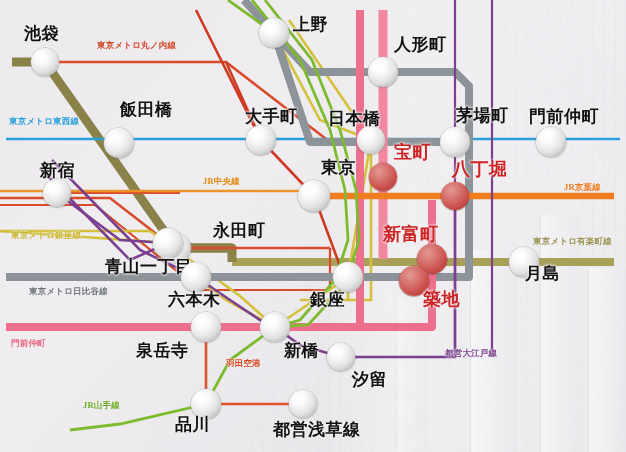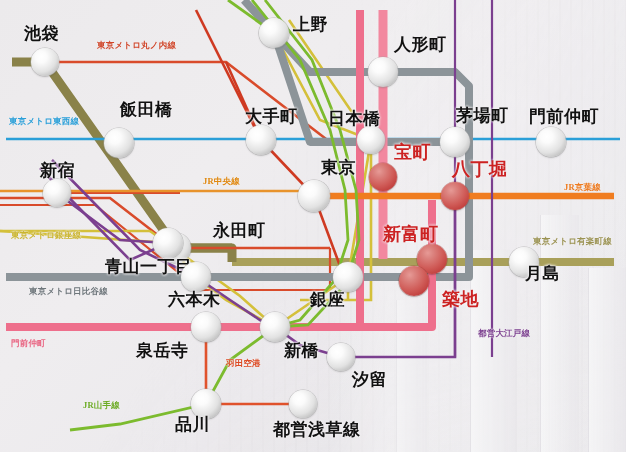--- a/index.html
+++ b/index.html
@@ -151,21 +151,21 @@
   <div class="line-lbl" style="left:97px;top:40px;color:#d0462a;">東京メトロ丸ノ内線</div>
   <div class="line-lbl" style="left:9px;top:116px;color:#2a9fd8;">東京メトロ東西線</div>
   <div class="line-lbl" style="left:203px;top:176px;color:#e0880f;">JR中央線</div>
   <div class="line-lbl" style="left:11px;top:230px;color:#cbb52f;">東京メトロ銀座線</div>
   <div class="line-lbl" style="left:11px;top:286px;color:#6e767b;margin-left:18px;">東京メトロ日比谷線</div>
   <div class="line-lbl" style="left:11px;top:338px;color:#e8617f;">門前仲町</div>
   <div class="line-lbl" style="left:83px;top:400px;color:#6cab25;font-family:Liberation Serif, serif;">JR山手線</div>
   <div class="line-lbl" style="left:226px;top:358px;color:#dd4b25;">羽田空港</div>
   <div class="line-lbl" style="left:564px;top:182px;color:#ee7a1e;">JR京葉線</div>
   <div class="line-lbl" style="left:533px;top:236px;color:#9b9352;">東京メトロ有楽町線</div>
-  <div class="line-lbl" style="left:445px;top:328px;color:#7b3f8f;margin-left:33px;">都営大江戸線</div>
+  <div class="line-lbl" style="left:445px;top:348px;color:#7b3f8f;">都営大江戸線</div>
 
   <div id="station-layer">
       <div class="stn" style="left: 31px; top: 48px; width: 28px; height: 28px;"></div>
       <div class="lbl big" style="left: 24px; top: 22px;">池袋</div>
       <div class="stn" style="left: 259px; top: 18px; width: 30px; height: 30px;"></div>
       <div class="lbl big" style="left: 293px; top: 13px; font-family: Liberation Mono, monospace;">上野</div>
       <div class="stn" style="left: 368px; top: 57px; width: 30px; height: 30px;"></div>
       <div class="lbl big" style="left: 394px; top: 33px;">人形町</div>
       <div class="stn" style="left: 104px; top: 128px; width: 30px; height: 30px;"></div>
       <div class="lbl big" style="left: 120px; top: 98px;">飯田橋</div>
@@ -189,21 +189,21 @@
       <div class="lbl big" style="left: 213px; top: 219px;">永田町</div>
       <div class="stn" style="left: 153px; top: 228px; width: 30px; height: 30px;"></div>
       <div class="lbl big" style="left: 68px; top: 255px; margin-left: 37px;">青山一丁目</div>
       <div class="stn" style="left: 181px; top: 262px; width: 30px; height: 30px;"></div>
       <div class="lbl big" style="left: 140px; top: 288px; margin-left: 28px;">六本木</div>
       <div class="stn" style="left: 333px; top: 262px; width: 30px; height: 30px;"></div>
       <div class="lbl big" style="left: 310px; top: 288px;">銀座</div>
       <div class="stn red" style="left: 417px; top: 244px; width: 30px; height: 30px;"></div>
       <div class="lbl hl" style="left: 383px; top: 222px;">新富町</div>
       <div class="stn red" style="left: 399px; top: 266px; width: 30px; height: 30px;"></div>
-      <div class="lbl hl" style="left: 442px; top: 287px;">築地</div>
+      <div class="lbl hl" style="left: 423px; top: 287px;">築地</div>
       <div class="stn" style="left: 509px; top: 247px; width: 30px; height: 30px;"></div>
       <div class="lbl big" style="left: 525px; top: 262px;">月島</div>
       <div class="stn" style="left: 191px; top: 312px; width: 30px; height: 30px;"></div>
       <div class="lbl big" style="left: 136px; top: 339px;">泉岳寺</div>
       <div class="stn" style="left: 260px; top: 312px; width: 30px; height: 30px;"></div>
       <div class="lbl big" style="left: 284px; top: 339px;">新橋</div>
       <div class="stn" style="left: 327px; top: 343px; width: 28px; height: 28px;"></div>
       <div class="lbl big" style="left: 352px; top: 368px;">汐留</div>
       <div class="stn" style="left: 191px; top: 389px; width: 30px; height: 30px;"></div>
       <div class="lbl big" style="left: 175px; top: 413px;">品川</div>

